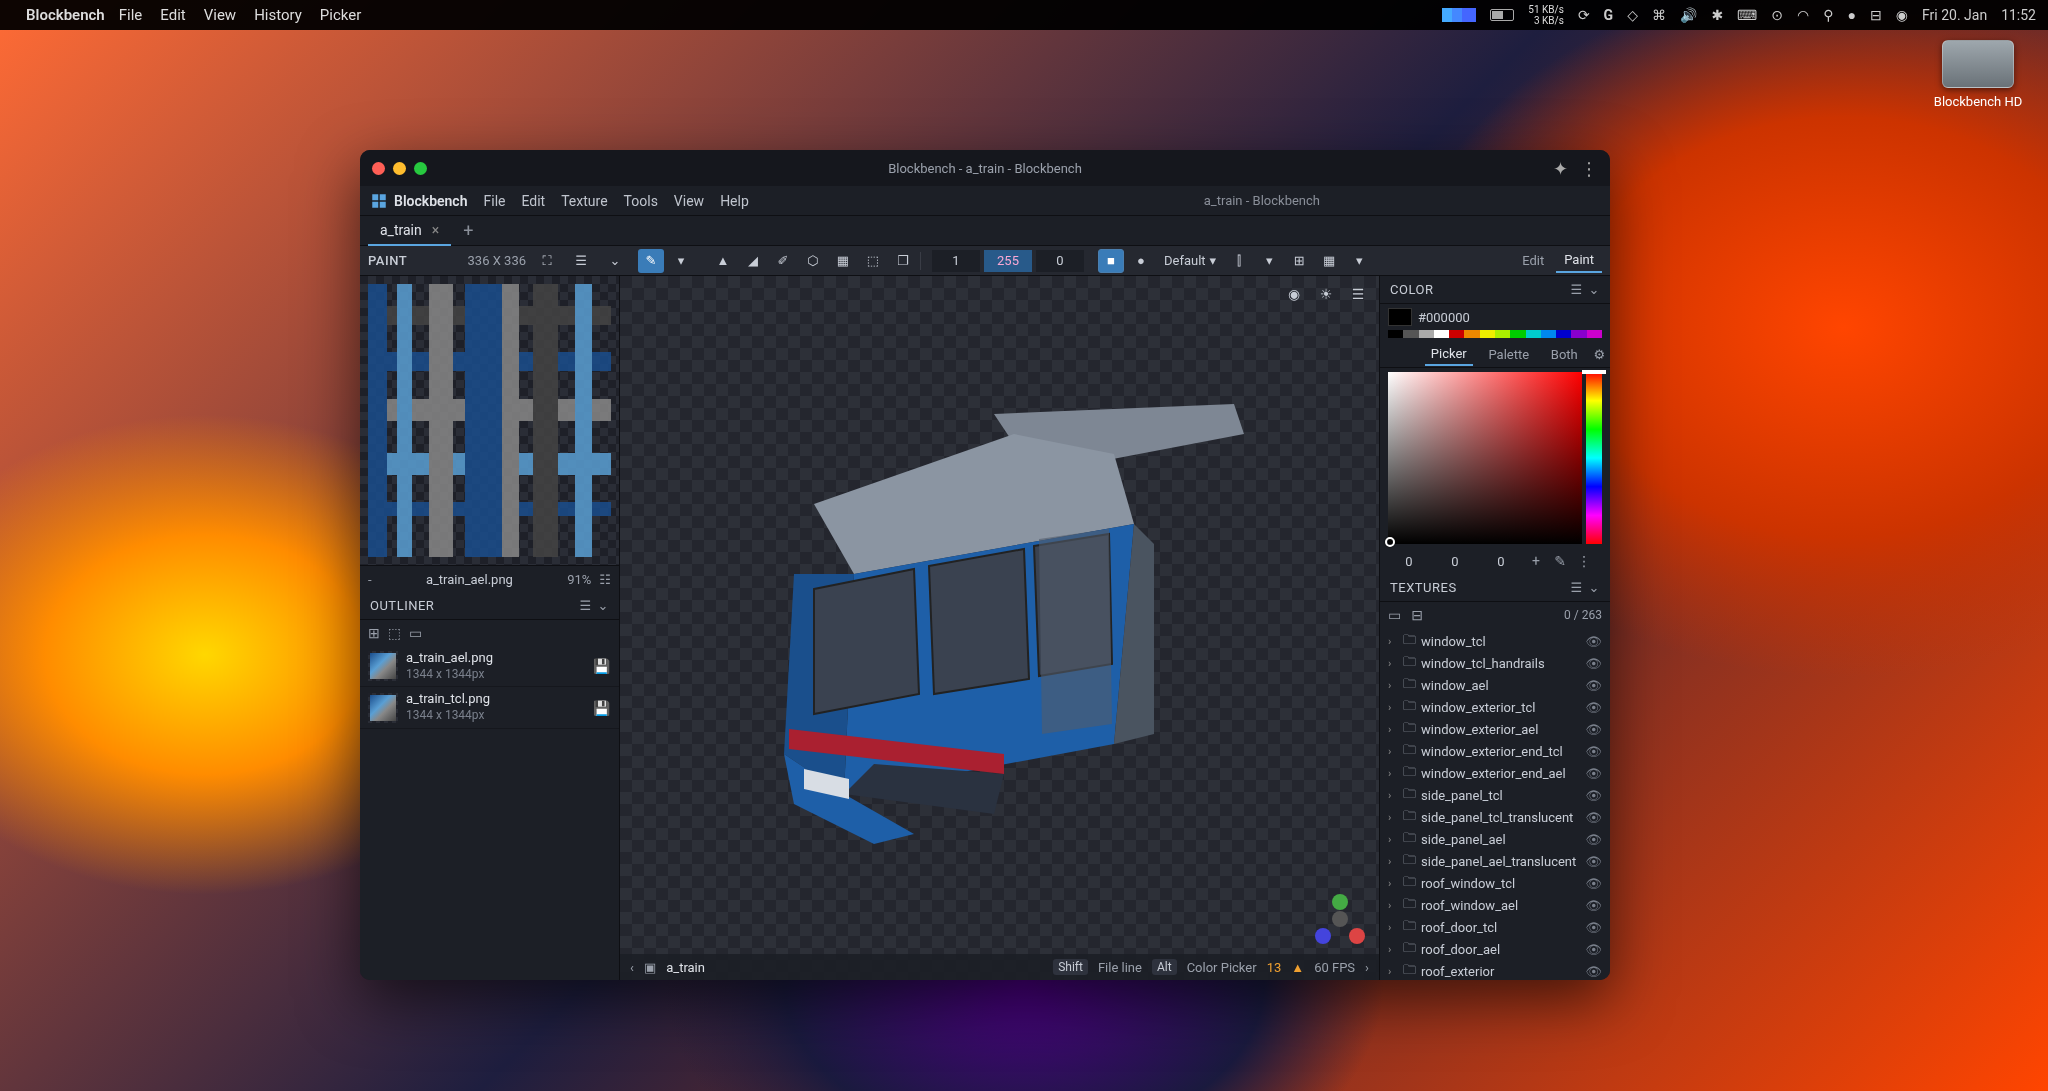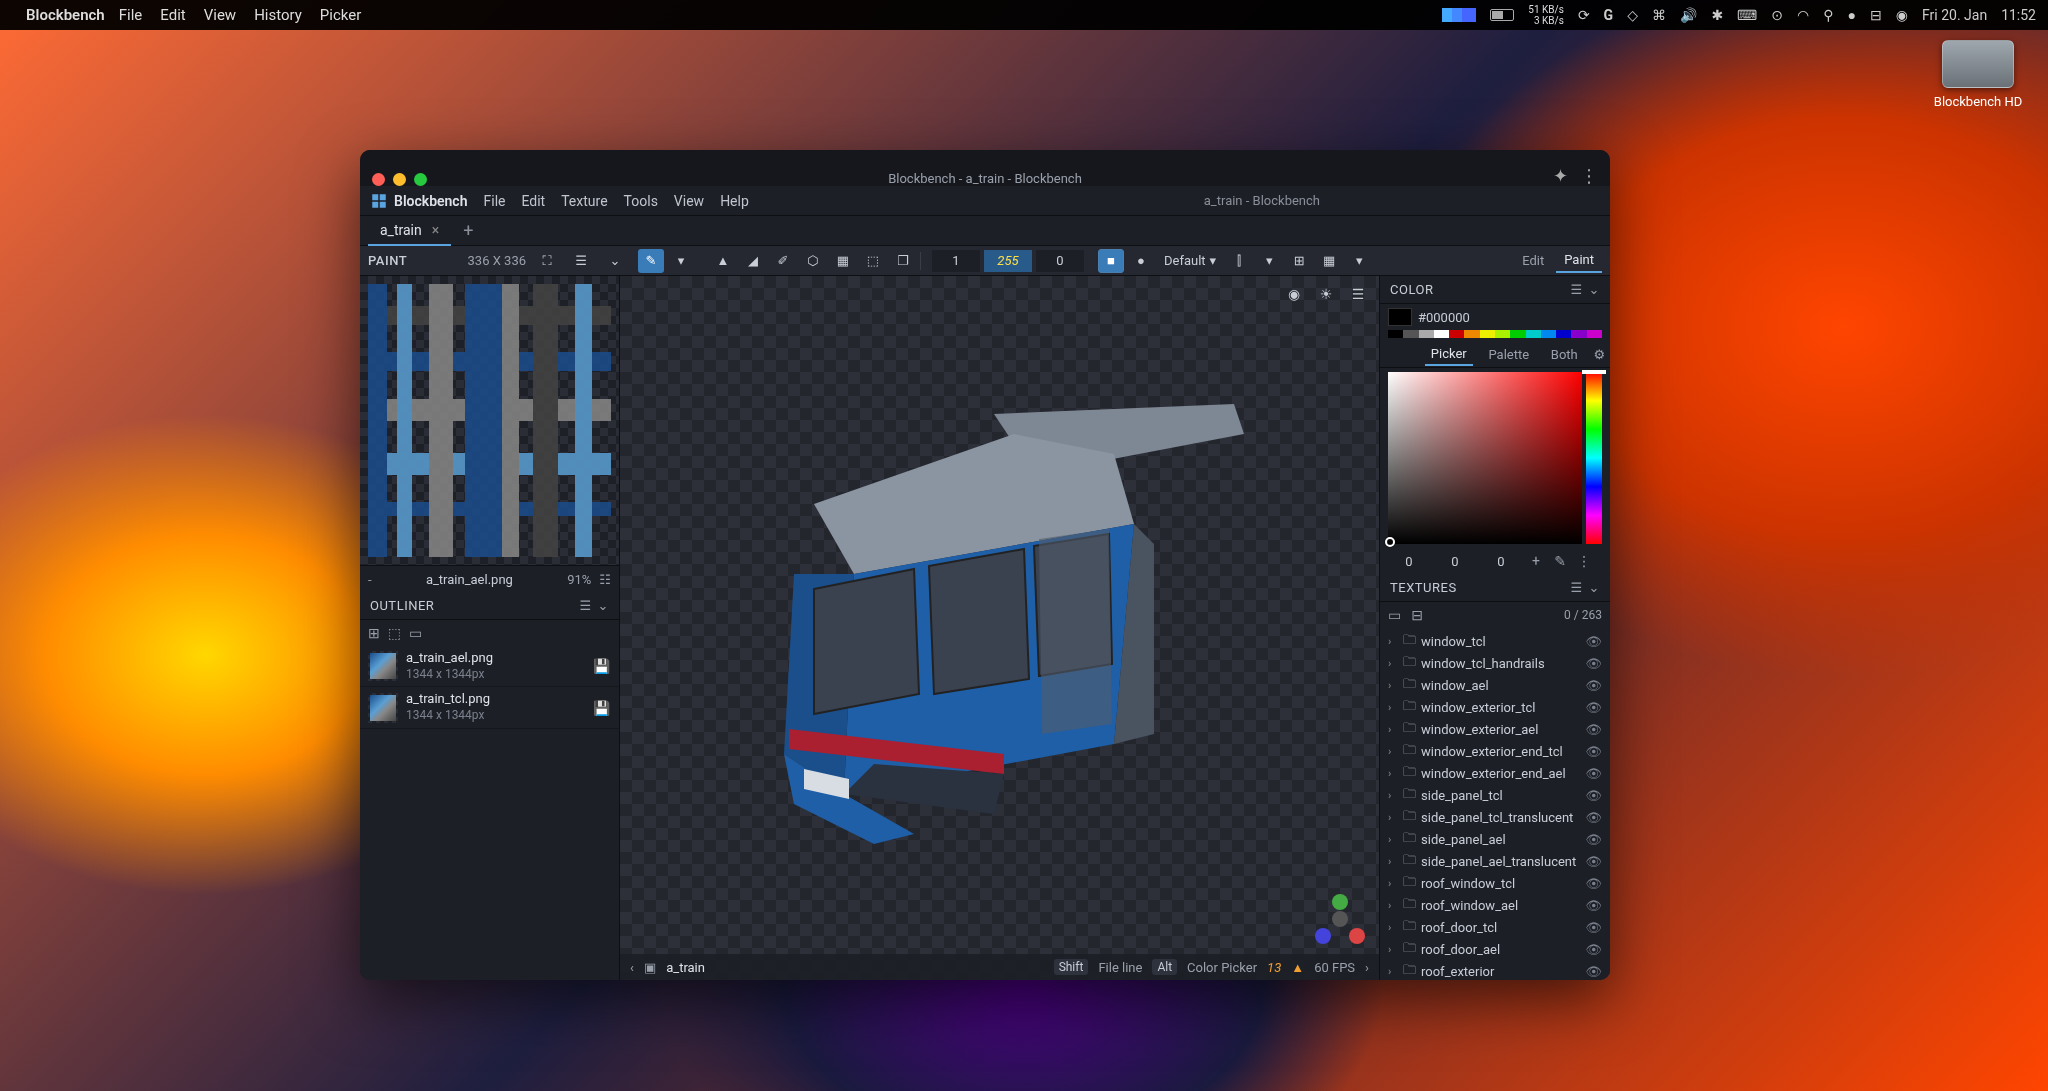--- a/index.html
+++ b/index.html
@@ -15,21 +15,21 @@
 .menubar .right{margin-left:auto;display:flex;align-items:center;gap:14px;font-size:14px;}
 .menubar .right .net{font-size:10px;line-height:1.1;text-align:right;}
 .menubar .right svg,.menubar .right span{color:#ccc;}
 
 
 .desktop-icon{position:absolute;top:40px;right:24px;width:92px;text-align:center;color:#fff;font-size:13px;z-index:50;}
 .desktop-icon .hd{width:72px;height:48px;margin:0 auto 6px;background:linear-gradient(180deg,#9ea7ad,#6a7278);border-radius:6px;border:1px solid rgba(255,255,255,.3);box-shadow:0 2px 6px rgba(0,0,0,.5);}
 
 
 .window{position:absolute;left:360px;top:150px;width:1250px;height:830px;background:#1c1f26;border-radius:10px;box-shadow:0 20px 60px rgba(0,0,0,.6);display:flex;flex-direction:column;overflow:hidden;color:#c8cdd6;font-size:14px;}
-.titlebar{height:36px;background:#15171d;display:flex;align-items:flex-end;padding:0 12px;position:relative;}
+.titlebar{height:36px;background:#15171d;display:flex;align-items:center;padding:0 12px;position:relative;}
 .traffic{display:flex;gap:8px;}
 .traffic span{width:13px;height:13px;border-radius:50%;}
 .tl-red{background:#ff5f56;} .tl-yel{background:#ffbd2e;} .tl-grn{background:#27c93f;}
 .titlebar .title{position:absolute;left:50%;transform:translateX(-50%);color:#9aa0ab;font-size:13px;}
 .titlebar .tb-right{position:absolute;right:12px;display:flex;gap:12px;align-items:center;color:#aaa;font-size:18px;}
 
 
 .app-menubar{height:30px;background:#1c1f26;display:flex;align-items:center;padding:0 10px;gap:16px;border-bottom:1px solid #0e0f13;}
 .app-menubar .logo{display:flex;align-items:center;gap:6px;font-weight:600;color:#dfe2e8;}
 .app-menubar .logo svg{width:18px;height:18px;}
@@ -46,21 +46,21 @@
 .toolbar-row{height:30px;background:#252830;display:flex;align-items:center;padding:0 8px;gap:6px;border-bottom:1px solid #0e0f13;font-size:13px;}
 .toolbar-row .left{display:flex;align-items:center;gap:8px;min-width:260px;}
 .toolbar-row .label{color:#c8cdd6;font-weight:500;letter-spacing:.5px;}
 .toolbar-row .dim{color:#9aa0ab;}
 .toolbar-row .center{display:flex;align-items:center;gap:4px;margin-left:4px;}
 .toolbar-row .right{margin-left:auto;display:flex;align-items:center;gap:4px;}
 .tbtn{width:26px;height:24px;display:flex;align-items:center;justify-content:center;color:#c8cdd6;border-radius:3px;cursor:pointer;}
 .tbtn.active{background:#3a7cb8;color:#fff;}
 .tbtn.bordered{border:1px solid #4a7fb0;}
 .tinput{background:#1c1f26;border:none;color:#c8cdd6;width:48px;height:22px;text-align:center;font-size:13px;outline:none;}
-.tinput.hi{background:#285a8a;color:#fde047;font-style:italic;}
+.tinput.hi{background:#285a8a;color:#f9a8d4;}
 .default-drop{display:flex;align-items:center;padding:0 6px;height:22px;color:#c8cdd6;gap:4px;}
 .mode-tab{padding:4px 8px;color:#9aa0ab;cursor:pointer;}
 .mode-tab.active{color:#dfe2e8;border-bottom:2px solid #5aa5e0;}
 
 
 .main-area{flex:1;display:flex;min-height:0;}
 .left-panel{width:260px;background:#1c1f26;border-right:1px solid #0e0f13;display:flex;flex-direction:column;}
 .uv-area{height:290px;background:repeating-conic-gradient(#2a2d36 0 25%,#1e2028 0 50%) 0 0/16px 16px;position:relative;border-bottom:1px solid #0e0f13;overflow:hidden;}
 .uv-texture{position:absolute;inset:8px;background:linear-gradient(90deg,#1a4d8c 0 8%,transparent 8% 12%,#5a9fd4 12% 18%,transparent 18% 25%,#888 25% 35%,transparent 35% 40%,#1a4d8c 40% 55%,#888 55% 62%,transparent 62% 68%,#444 68% 78%,transparent 78% 85%,#5a9fd4 85% 92%,transparent 92%),linear-gradient(0deg,transparent 0 15%,#1a4d8c 15% 20%,transparent 20% 30%,#5a9fd4 30% 38%,transparent 38% 50%,#888 50% 58%,transparent 58% 68%,#1a4d8c 68% 75%,transparent 75% 85%,#444 85% 92%,transparent 92%);opacity:.85;}
 .uv-bar{height:26px;background:#1c1f26;display:flex;align-items:center;padding:0 8px;color:#9aa0ab;font-size:13px;gap:8px;}
@@ -79,21 +79,21 @@
 
 
 .viewport{flex:1;position:relative;background:repeating-conic-gradient(#2d3038 0 25%,#24262e 0 50%) 0 0/24px 24px;overflow:hidden;border-right:1px solid #0e0f13;}
 .vp-topright{position:absolute;top:6px;right:8px;display:flex;gap:6px;}
 .gizmo{position:absolute;bottom:36px;right:14px;width:50px;height:50px;}
 .gizmo .ball{position:absolute;width:16px;height:16px;border-radius:50%;}
 .gz-r{background:#d44;bottom:0;right:0;} .gz-g{background:#4a4;top:0;left:17px;} .gz-b{background:#44d;bottom:0;left:0;} .gz-gy{background:#555;top:17px;left:17px;}
 .viewport-status{position:absolute;bottom:0;left:0;right:0;height:26px;background:rgba(28,31,38,.9);display:flex;align-items:center;padding:0 10px;gap:10px;font-size:13px;color:#9aa0ab;}
 .viewport-status .vs-right{margin-left:auto;display:flex;align-items:center;gap:10px;}
 .kbd{background:#2e323d;padding:1px 5px;border-radius:3px;color:#c8cdd6;font-size:12px;}
-.warn{color:#f0a030;font-style:italic;}
+.warn{color:#f0a030;}
 
 
 .model{position:absolute;left:48%;top:48%;transform:translate(-50%,-50%);}
 
 
 .right-panel{width:230px;background:#1c1f26;display:flex;flex-direction:column;}
 .color-hex{height:26px;display:flex;align-items:center;gap:6px;padding:0 8px;}
 .color-swatch{width:24px;height:18px;background:#000;border:1px solid #333;}
 .color-hex input{flex:1;background:transparent;border:none;color:#c8cdd6;font-size:13px;outline:none;}
 .palette-row{height:12px;display:flex;padding:0 8px 4px;gap:0;}

